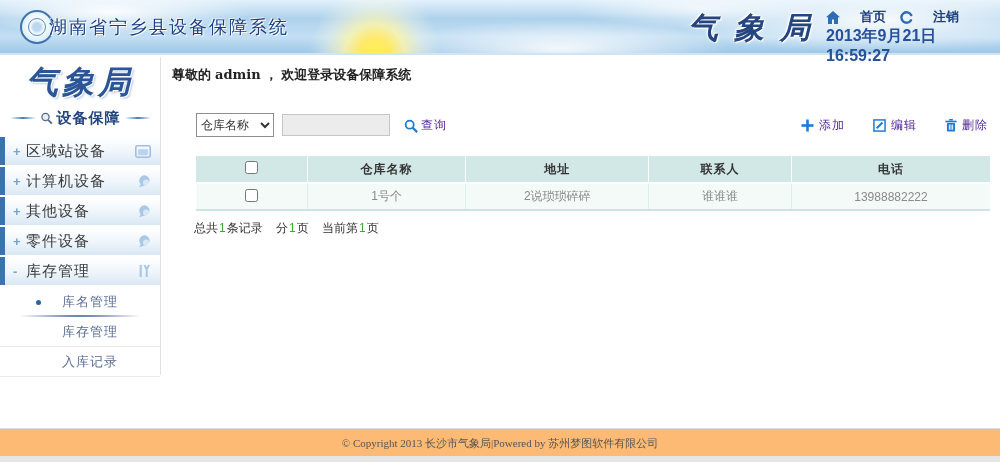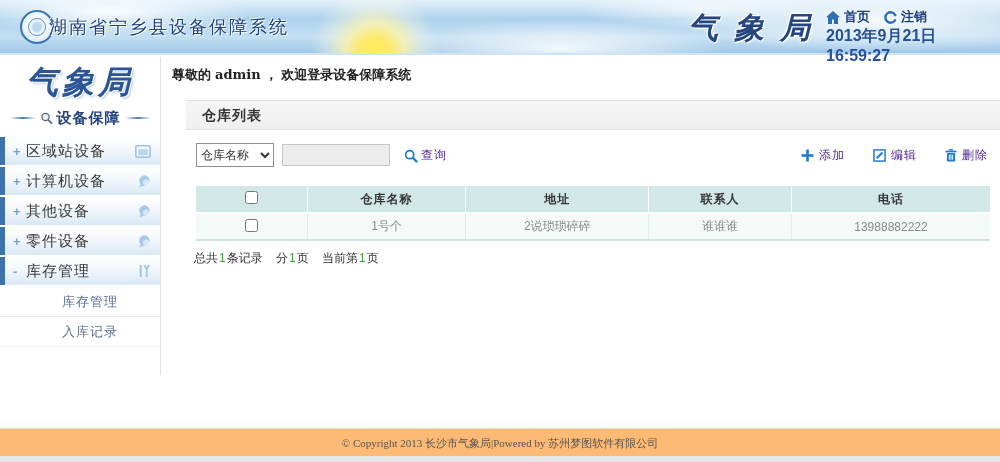--- a/index.html
+++ b/index.html
@@ -36,21 +36,21 @@
     color:#1d3f80; letter-spacing:2px;
     text-shadow:1px 1px 0 #fff, -1px -1px 0 rgba(255,255,255,.7);
   }
   .bureau-title {
     position:absolute; left:688px; top:8px; font-size:30px; font-weight:bold;
     font-family:"DejaVu Serif", serif; color:#24457f; letter-spacing:16px; font-style:italic;
     text-shadow:1px 1px 0 #fff, -1px -1px 0 #fff, 0 0 4px rgba(255,255,255,.9);
   }
   .banner-right { position:absolute; right:14px; top:8px; width:160px; }
   .nav-row { display:flex; align-items:center; gap:6px; }
-  .nav-link { display:flex; align-items:center; gap:4px; cursor:pointer;
+  .nav-link { display:flex; align-items:center; gap:20px; cursor:pointer;
     color:#1d3f80; font-size:13px; font-weight:bold; }
   .nav-link + .nav-link { margin-left:8px; }
   .datetime { margin-top:0; font-size:16px; color:#27509a; font-weight:bold; }
 
   
   .sidebar {
     position:absolute; left:0; top:57px; width:161px; height:318px;
     border-right:1px solid #e2e2e2; background:#fff;
   }
   .brand-title {
@@ -249,37 +249,40 @@
       <span class="mi-icon">
         <svg class="icon-svg" width="14" height="14" viewBox="0 0 14 14">
             <rect x="2.6" y="1" width="2.2" height="12" fill="#a9c8e8"></rect>
             <path d="M7.4 1l2.3 4.4L12 1M9.7 5.4V13" stroke="#a9c8e8" stroke-width="2" fill="none"></path>
           </svg>
       </span>
     </div>
   </div>
 
   <div class="submenu">
+    <div class="submenu-item active">
+      <span class="bullet"></span>
+      <span>库名管理</span>
+    </div>
     <div class="submenu-item">
       
       <span>库存管理</span>
     </div>
     <div class="submenu-item">
       
       <span>入库记录</span>
     </div>
   </div>
 </div>
 
 <div class="welcome">
   <span>尊敬的</span><span class="user">admin</span><span>，  欢迎登录设备保障系统</span>
 </div>
 
 <div class="panel">
-  <div class="panel-header">仓库列表</div>
 
   <div class="toolbar">
     <select class="filter-select">
       <option>仓库名称</option>
     </select>
     <input class="search-input" type="text" value="" style="">
     <span class="search-btn">
       <span>
         <svg class="icon-svg" width="14" height="14" viewBox="0 0 16 16">
             <circle cx="6.5" cy="6.5" r="4.6" fill="none" stroke="#1f7ad4" stroke-width="2"></circle>

